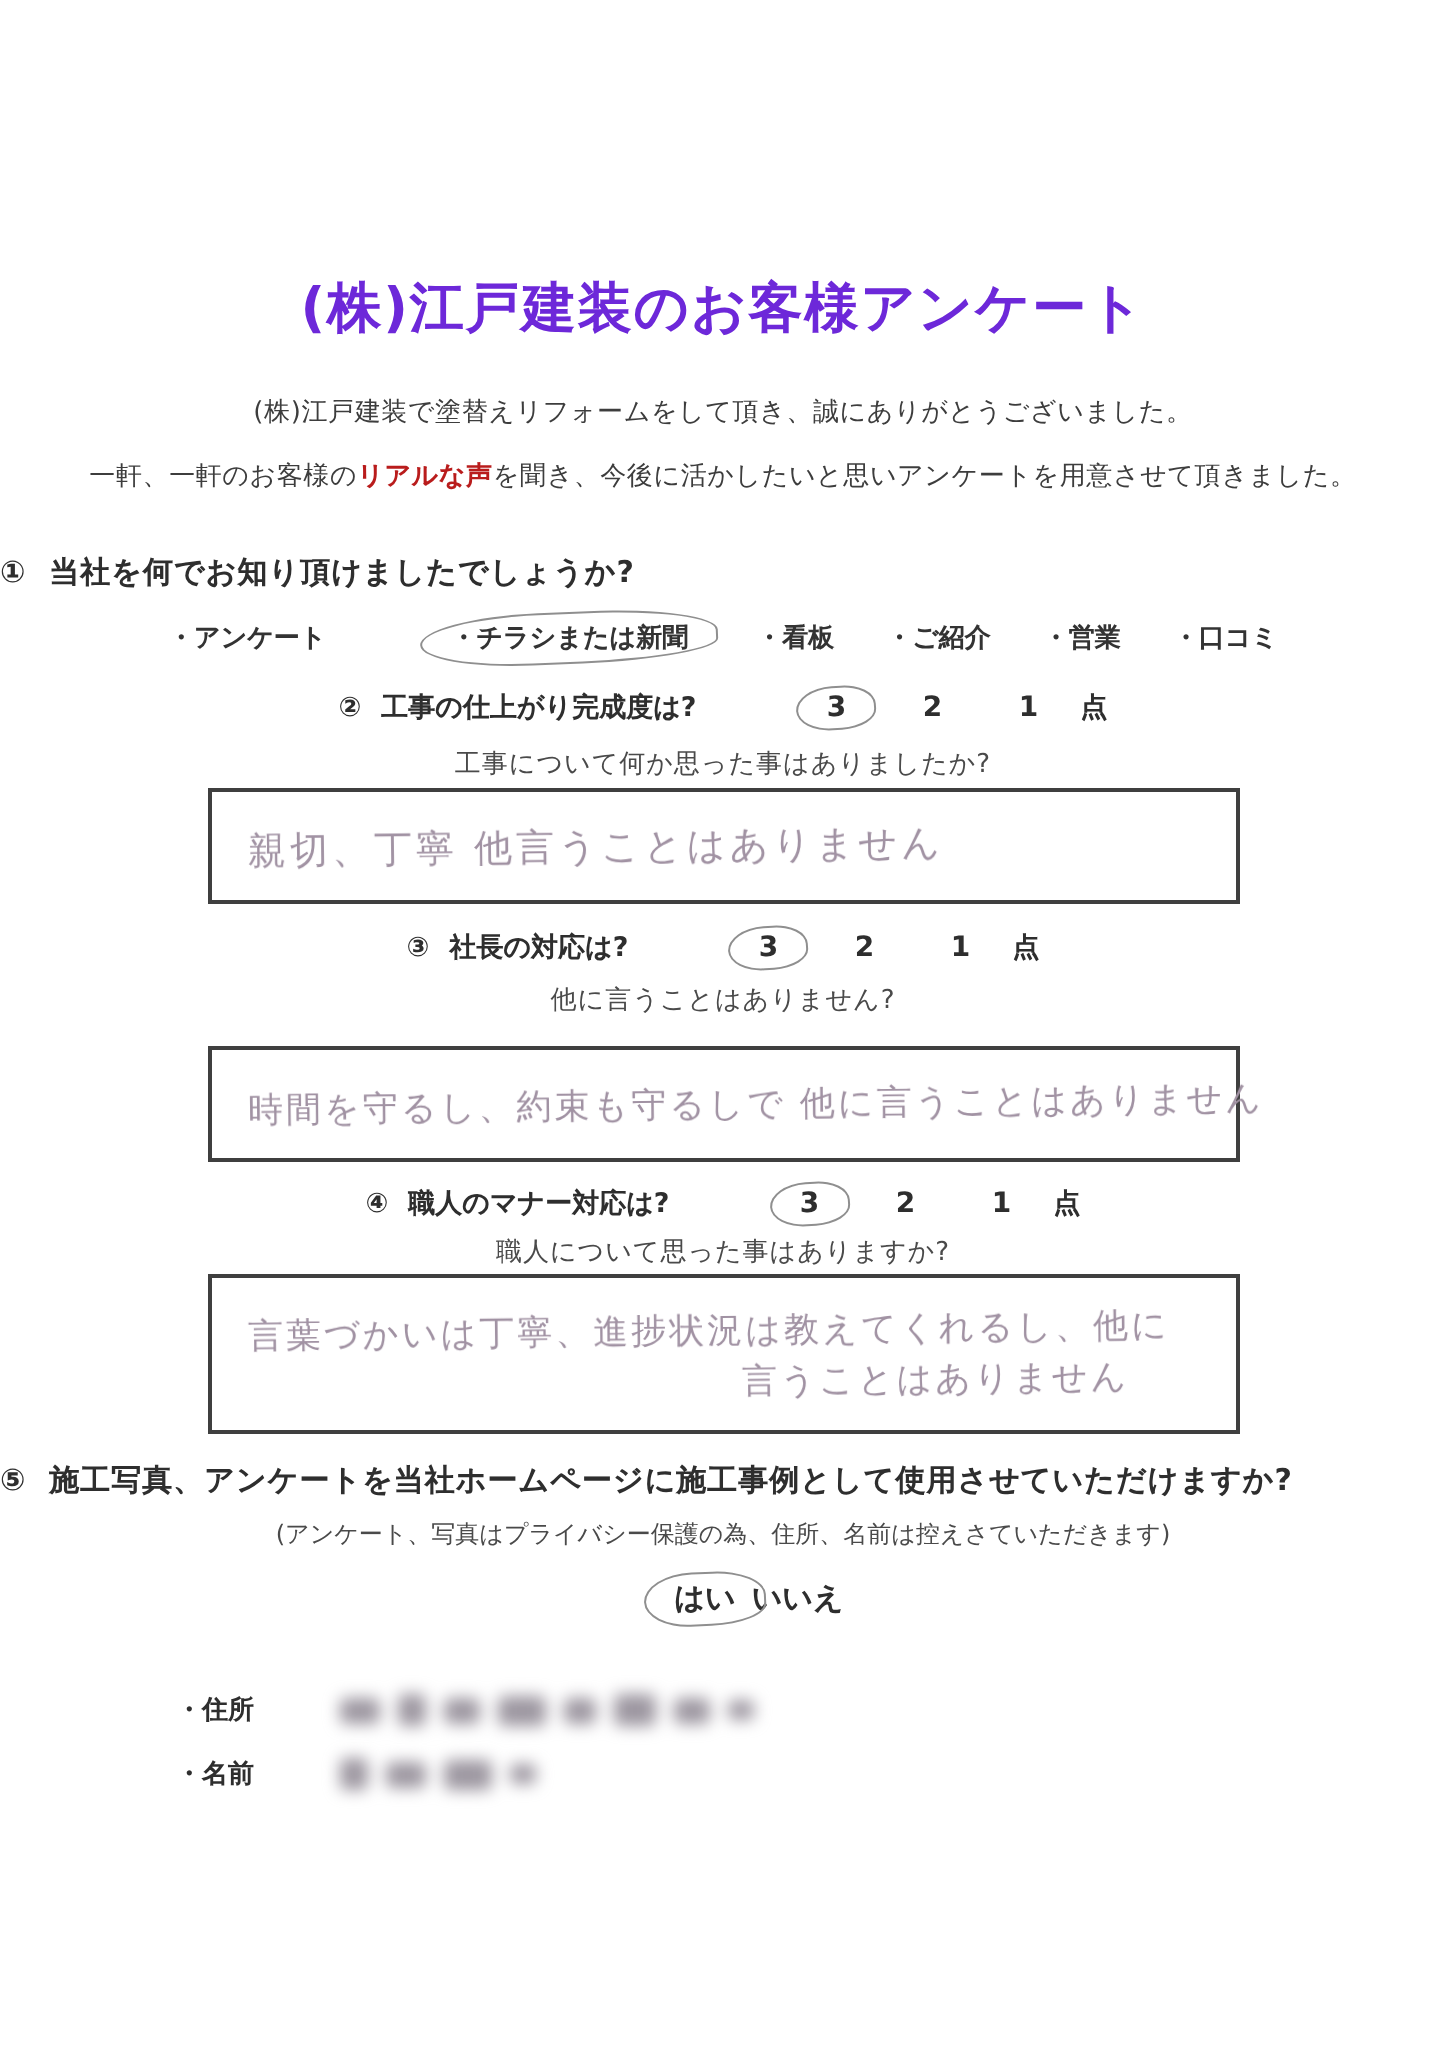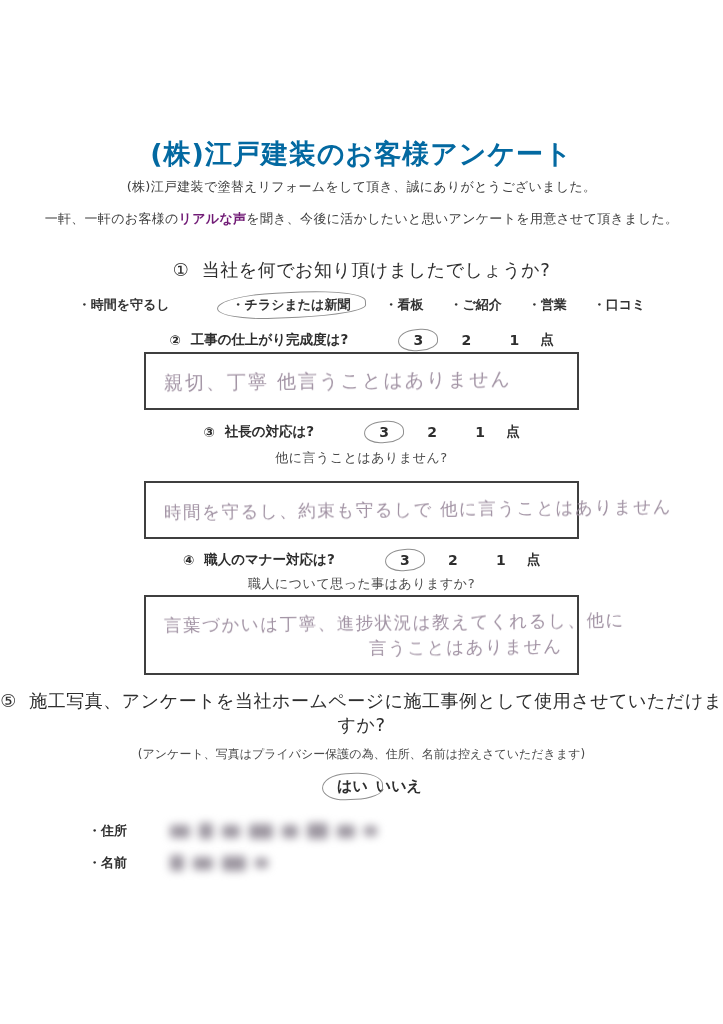--- a/index.html
+++ b/index.html
@@ -13,38 +13,38 @@
     overflow:hidden;
     box-sizing:border-box;
     padding-top:136px;
   }
   
   .title{
     text-align:center;
     font-size:27px;
     font-weight:bold;
     letter-spacing:1px;
-    color:#0369a1;
-  }
-  
-  .intro{margin-top:6px;}
+    color:#6d28d9;
+  }
+  
+  .intro{margin-top:25px;}
   .intro p{
     margin:0 0 14px 0;
     text-align:center;
     font-size:13px;
     color:#3d3d3d;
     letter-spacing:.3px;
   }
-  .intro b{color:#701a75;text-align:center;}
+  .intro b{color:#b91c1c;text-align:center;}
   
   .q-head{
     margin-top:30px;
-    text-align:center;
-    font-size:18px;
-    font-weight:normal;
+    text-align:left;
+    font-size:15px;
+    font-weight:bold;
     color:#2e2e2e;
     letter-spacing:.5px;
   }
   .options-row{
     margin-top:13px;
     display:flex;
     justify-content:center;
     align-items:center;
     gap:26px;
     font-size:13px;
@@ -80,21 +80,21 @@
     inset:-3px -7px;
     border:1.5px solid #8f8f8f;
     border-radius:48% 52% 55% 45% / 62% 55% 45% 58%;
     transform:rotate(-2.5deg);
     pointer-events:none;
   }
   .score.circled{padding:1px 9px;margin:0 8px;}
   .score.circled::after{inset:-2px -4px;border-radius:52% 48% 50% 50% / 58% 52% 48% 55%;transform:rotate(-4deg);}
   
   .answer-box{
-    width:435px;
+    width:516px;
     margin:3px auto 0;
     border:2px solid #3f3f3f;
     box-sizing:border-box;
     height:58px;
     display:flex;
     flex-direction:column;
     justify-content:center;
     padding:4px 18px;
   }
   .answer-box.tall{height:80px;}
@@ -119,21 +119,21 @@
   .yesno-row{
     margin-top:13px;
     display:flex;
     justify-content:center;
     align-items:center;
     font-size:15px;
     font-weight:bold;
     color:#2e2e2e;
   }
   
-  .footer{margin-top:18px;padding-left:88px;}
+  .footer{margin-top:29px;padding-left:88px;}
   .footer-row{display:flex;align-items:center;height:32px;}
   .footer-label{font-size:13px;font-weight:bold;color:#2e2e2e;width:58px;}
   .redacted{display:flex;align-items:center;gap:9px;margin-left:24px;filter:blur(4px);}
   .blob{background:#9c96a0;border-radius:3px;height:13px;}
   .blob.b1{width:20px;}.blob.b2{width:14px;height:16px;}.blob.b3{width:18px;}
   .blob.b4{width:24px;height:15px;}.blob.b5{width:16px;}.blob.b6{width:21px;height:16px;}
   .blob.b7{width:13px;height:10px;}
 </style>
 </head>
 <body>
@@ -144,38 +144,39 @@
 
   <div class="intro">
     <p><span>(株)江戸建装で塗替えリフォームをして頂き、誠にありがとうございました。</span></p>
     <p><span>一軒、一軒のお客様の</span><b>リアルな声</b><span>を聞き、今後に活かしたいと思いアンケートを用意させて頂きました。</span></p>
   </div>
 
   <div class="q-head">
     <span>①</span>&nbsp;&nbsp;<span>当社を何でお知り頂けましたでしょうか?</span>
   </div>
   <div class="options-row">
-    <span>・時間を守るし</span>
+    <span>・アンケート</span>
     <span class="circled">・チラシまたは新聞</span>
     <span>・看板</span>
     <span>・ご紹介</span>
     <span>・営業</span>
     <span>・口コミ</span>
   </div>
 
   <div class="score-row">
     <span class="q-num">②</span>
     <span>工事の仕上がり完成度は?</span>
     <span class="scores">
       <span class="score circled">3</span>
       <span class="score">2</span>
       <span class="score">1</span>
       <span class="unit">点</span>
     </span>
   </div>
+  <div class="sub-q">工事について何か思った事はありましたか?</div>
   <div class="answer-box">
     <span class="hand">親切、丁寧 他言うことはありません</span>
   </div>
 
   <div class="score-row" style="margin-top:13px;">
     <span class="q-num">③</span>
     <span>社長の対応は?</span>
     <span class="scores">
       <span class="score circled">3</span>
       <span class="score">2</span>

